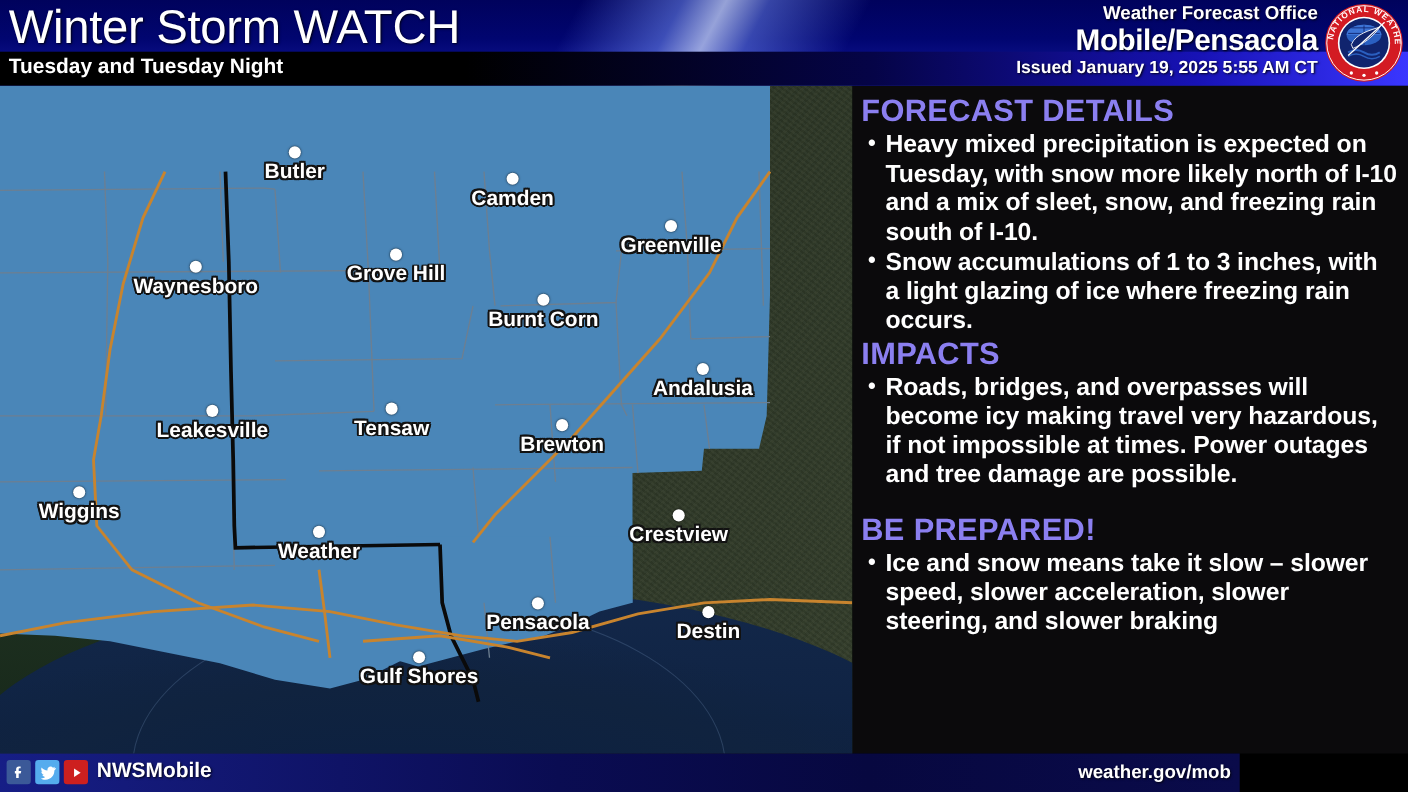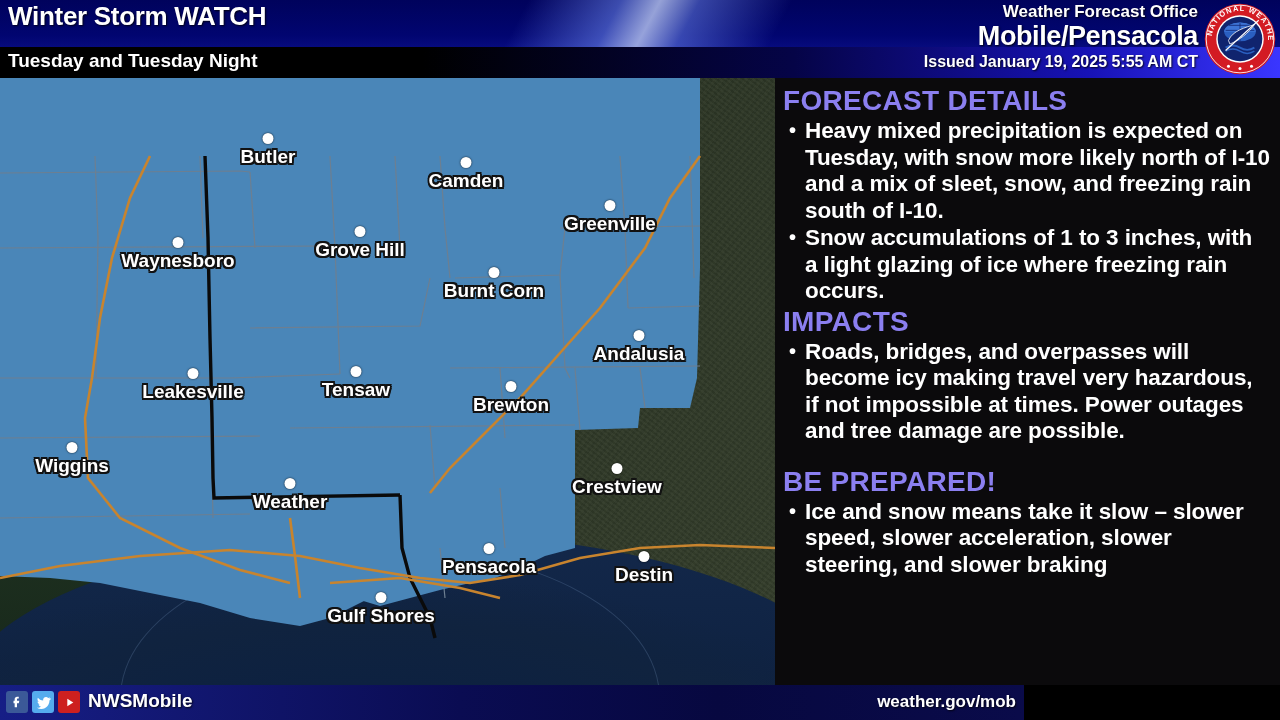--- a/index.html
+++ b/index.html
@@ -16,21 +16,21 @@
       linear-gradient(180deg, #00025c 0%, #010570 45%, #0a0f86 70%, #1a1fb4 100%),
       linear-gradient(90deg,#000240 0%, #0b1090 60%, #2a2ff0 100%);
     overflow:hidden;
   }
   #header-subbar {
     position:absolute; left:0; top:47px; width:1280px; height:31px;
     background:linear-gradient(90deg,#000000 0%, #000000 33%, #050447 62%, #1712b5 85%, #3a36ff 100%);
   }
   #title-main {
     position:absolute; left:8px; top:1px;
-    font-size:26px; font-weight:bold; color:#fff; letter-spacing:-0.3px;
+    font-size:43px; font-weight:normal; color:#fff; letter-spacing:-0.3px;
     text-shadow:1px 1px 2px rgba(0,0,0,.8);
   }
   #title-sub {
     position:absolute; left:8px; top:50px;
     font-size:19px; font-weight:bold; color:#fff;
     text-shadow:1px 1px 2px rgba(0,0,0,.8);
   }
   #wfo-block {
     position:absolute; right:82px; top:2px; text-align:right; color:#fff;
     text-shadow:1px 1px 2px rgba(0,0,0,.85);
@@ -122,21 +122,21 @@
     position:relative; padding-left:22px; margin-top:1px;
     font-size:22.5px; font-weight:bold; line-height:26.5px; color:#fff;
     letter-spacing:-0.1px;
   }
   ul.bullets li::before {
     content:"\2022"; position:absolute; left:6px; top:-1px; font-size:20px; color:#fff;
   }
 
   
   #footer {
-    position:absolute; left:0; top:685px; width:1024px; height:35px;
+    position:absolute; left:0; top:685px; width:1127px; height:35px;
     background:linear-gradient(90deg,#161e86 0%, #141a7a 10%, #0a0c52 45%, #070840 70%, #0a0b4a 100%);
   }
   .sicon {
     position:absolute; top:6px; width:22px; height:22px; border-radius:3px;
     display:flex; align-items:center; justify-content:center;
   }
   #fb  { left:6px;  background:#3b5998; }
   #tw  { left:32px; background:#55acee; }
   #yt  { left:58px; background:#cd201f; }
   #social-handle {

